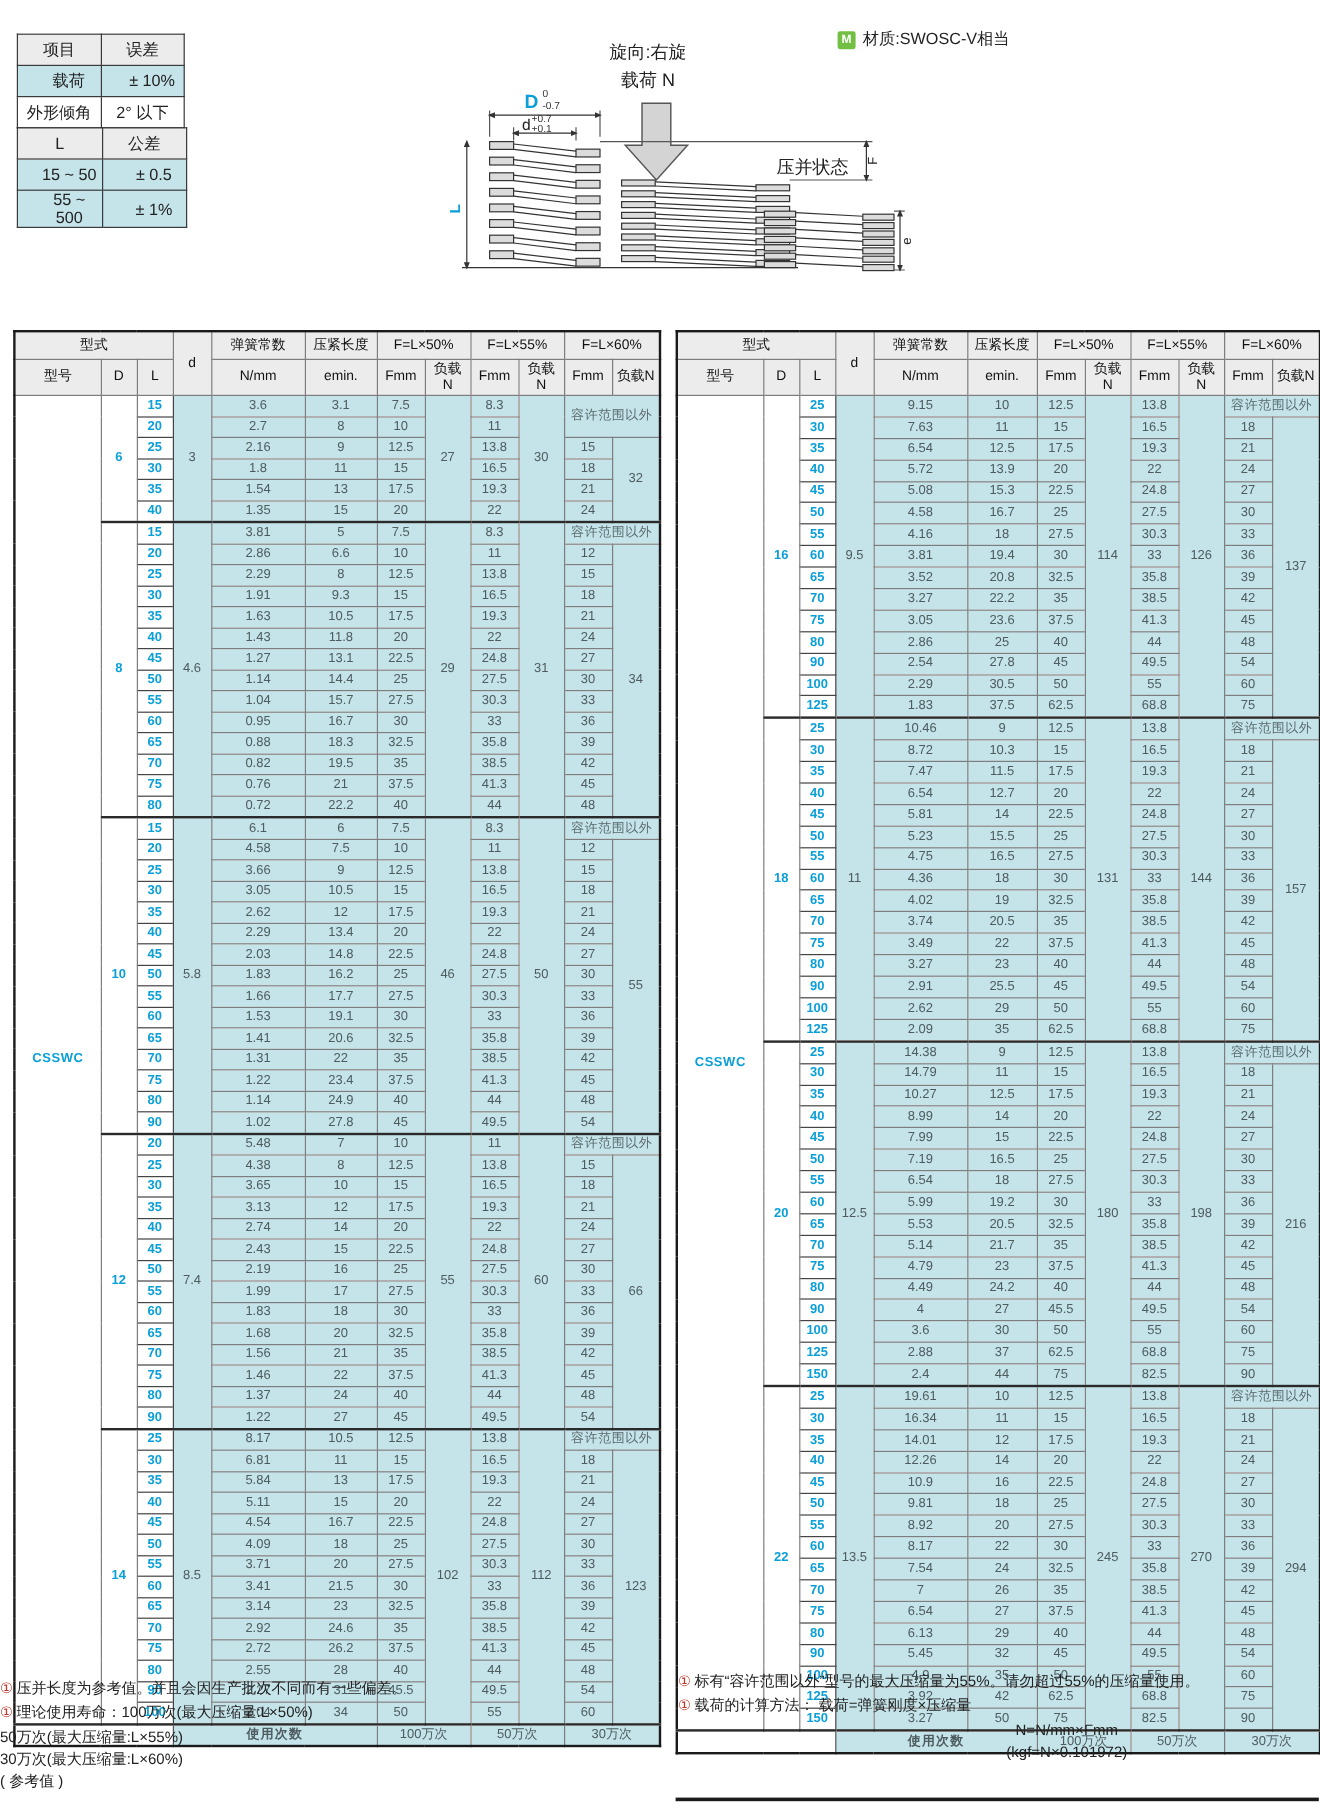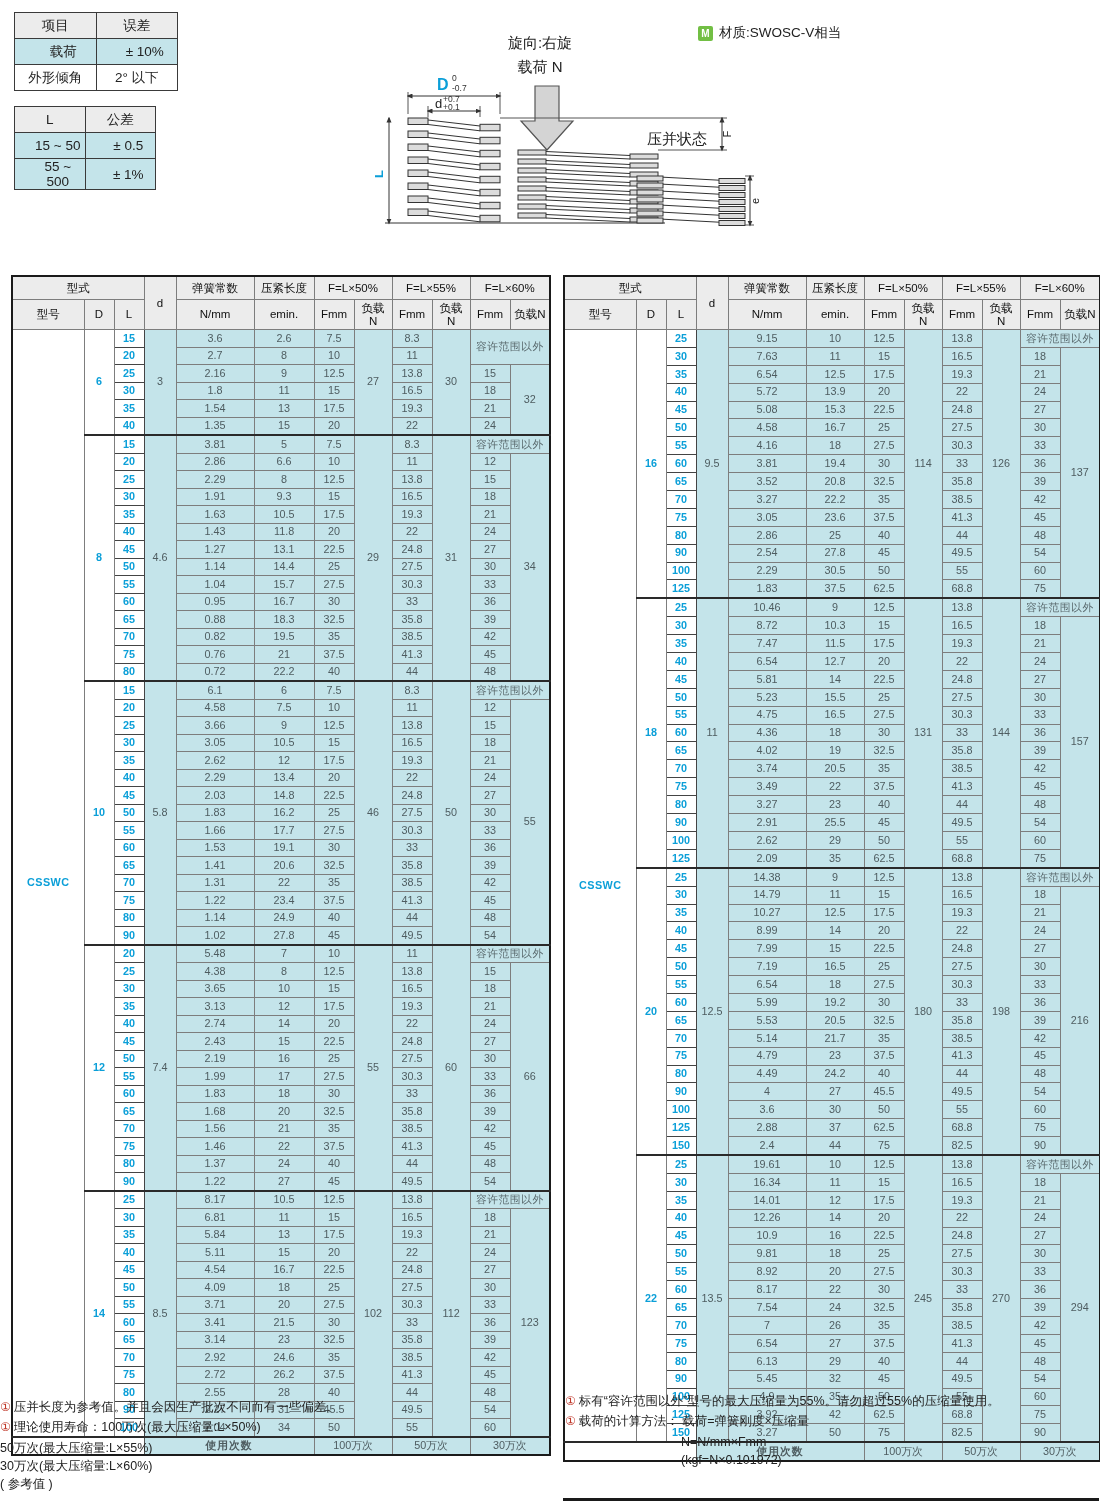--- a/index.html
+++ b/index.html
@@ -3,21 +3,21 @@
 <meta charset="utf-8">
 <style>
   html,body{margin:0;padding:0;background:#fff;}
   body{width:1100px;height:1505px;position:relative;font-family:"Liberation Sans","DejaVu Sans",sans-serif;color:#222;}
   
   .mini{border-collapse:collapse;position:absolute;table-layout:fixed;}
   .mini td,.mini th{border:1.5px solid #3a3a3a;text-align:center;font-size:13.5px;font-weight:normal;height:25px;padding:0 4px;}
   .mini th{background:#ececec;}
   .mini td{background:#fff;}
   .mini tr.cy td{background:#c4e4ea;padding-left:20px;}
-  #tolTable{left:14px;top:12px;width:164px;}
+  #tolTable{left:14px;top:28px;width:140px;}
   #lenTable{left:14px;top:106px;width:142px;}
   
   .diagram{position:absolute;left:375px;top:18px;}
   .dg-cjk{font-size:15px;fill:#222;}
   .dg-tol{font-size:8.5px;fill:#333;}
   .dg-D{font-size:16px;font-weight:bold;fill:#0b9fd8;}
   .dg-d{font-size:13px;fill:#222;}
   .dg-L{font-size:13px;font-weight:bold;fill:#0b9fd8;}
   .dg-dim{font-size:11px;fill:#222;}
   .material{position:absolute;left:698px;top:24px;display:flex;align-items:center;font-size:13.5px;}
@@ -43,21 +43,21 @@
   .spec td.ulabel{letter-spacing:1px;font-weight:bold;}
   .spec tr.usage td{font-size:11px;}
   .wrapN{display:inline-block;width:2.3em;line-height:1.1;}
   
   .notes{position:absolute;font-size:12.5px;line-height:1.45;}
   #notesL{left:0;top:1398px;width:540px;}
   #notesR{left:565px;top:1392px;width:532px;}
   .note{padding-left:18px;text-indent:-18px;margin-bottom:2px;}
   .n-icon{color:#c0392b;font-size:12px;margin-right:3px;}
   .sub{}
-  #notesR .sub{padding-left:116px;}
+  #notesR .sub{padding-left:116px;text-align:center;}
   .bottom-rule{position:absolute;left:563px;top:1498px;width:536px;height:2.5px;background:#1a1a1a;}
 </style>
 </head>
 <body>
 
 <table class="mini" id="tolTable">
   <tbody>
       <tr>
         <th>项目</th>
         <th>误差</th>
@@ -220,21 +220,21 @@
       <th>负载N</th>
     </tr>
   </thead>
   <tbody>
       <tr>
         <td class="model" rowspan="63">CSSWC</td>
         <td class="dcol" rowspan="6">6</td>
         <td class="lcol">15</td>
         <td class="dval" rowspan="6">3</td>
         <td class="num">3.6</td>
-        <td class="num">2.6</td>
+        <td class="num">3.1</td>
         <td class="num">7.5</td>
         <td class="num" rowspan="6">27</td>
         <td class="num">8.3</td>
         <td class="num" rowspan="6">30</td>
         <td class="oor" rowspan="2" colspan="2">容许范围以外</td>
       </tr>
       <tr>
         <td class="lcol">20</td>
         <td class="num">2.7</td>
         <td class="num">8</td>

